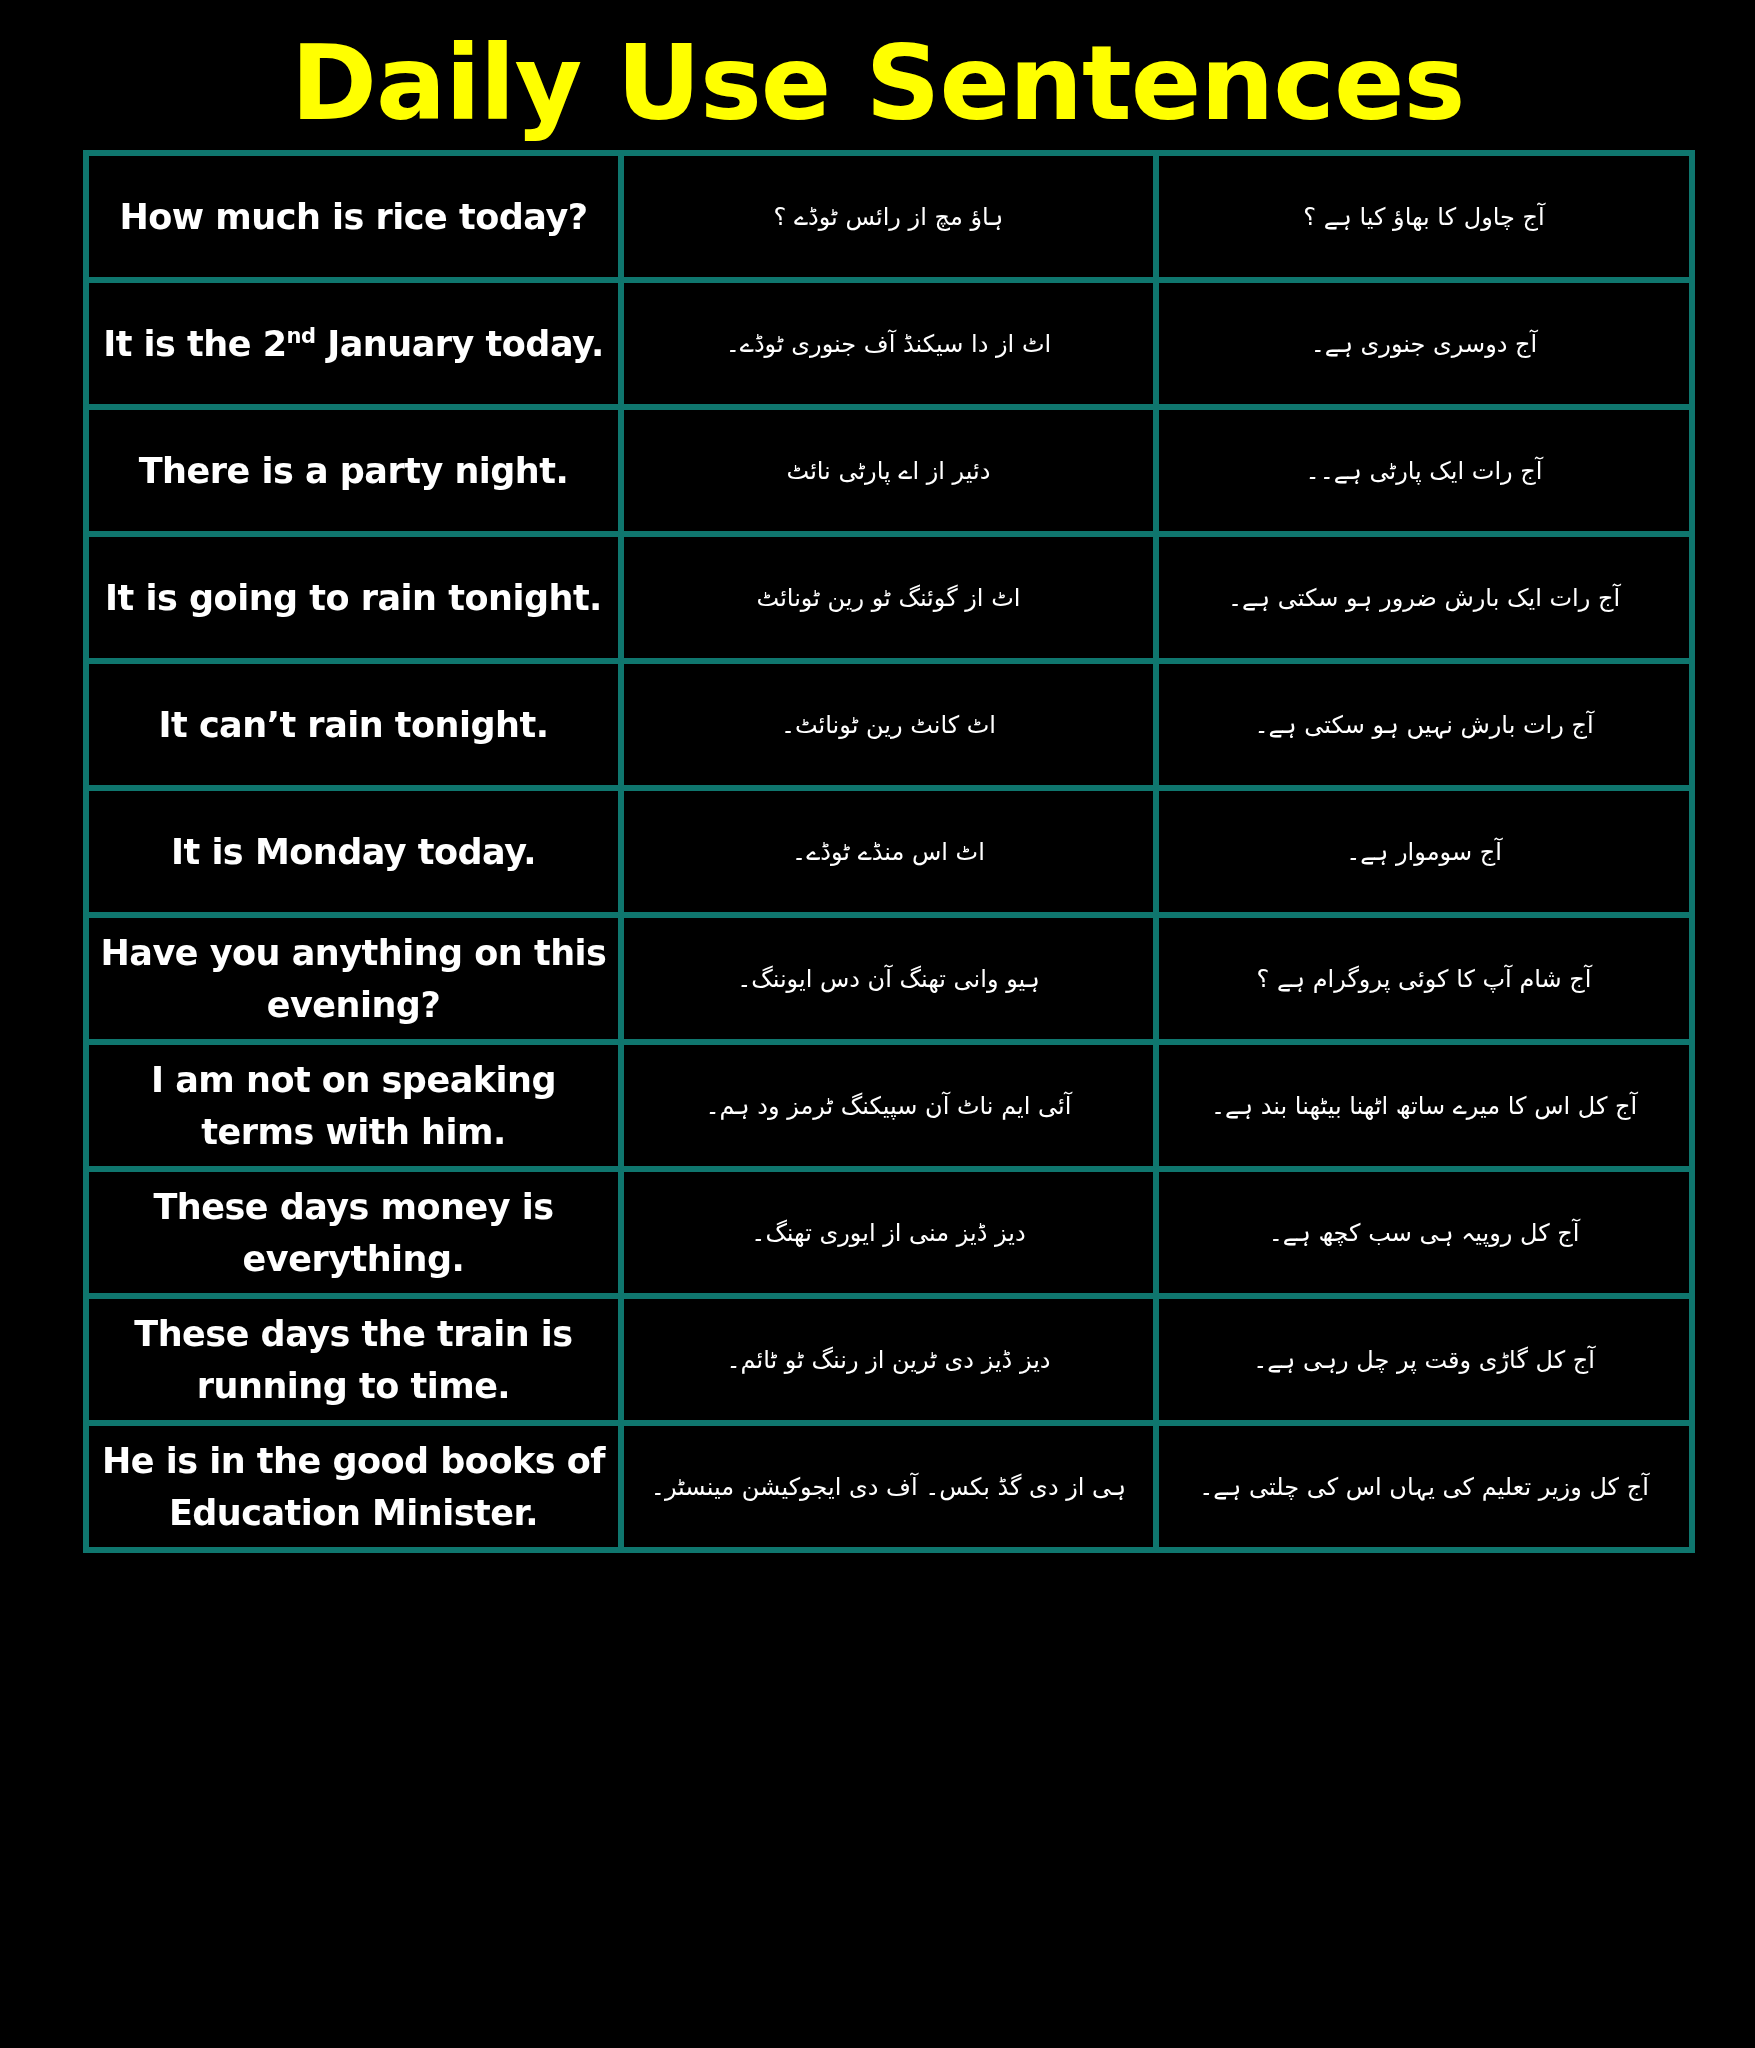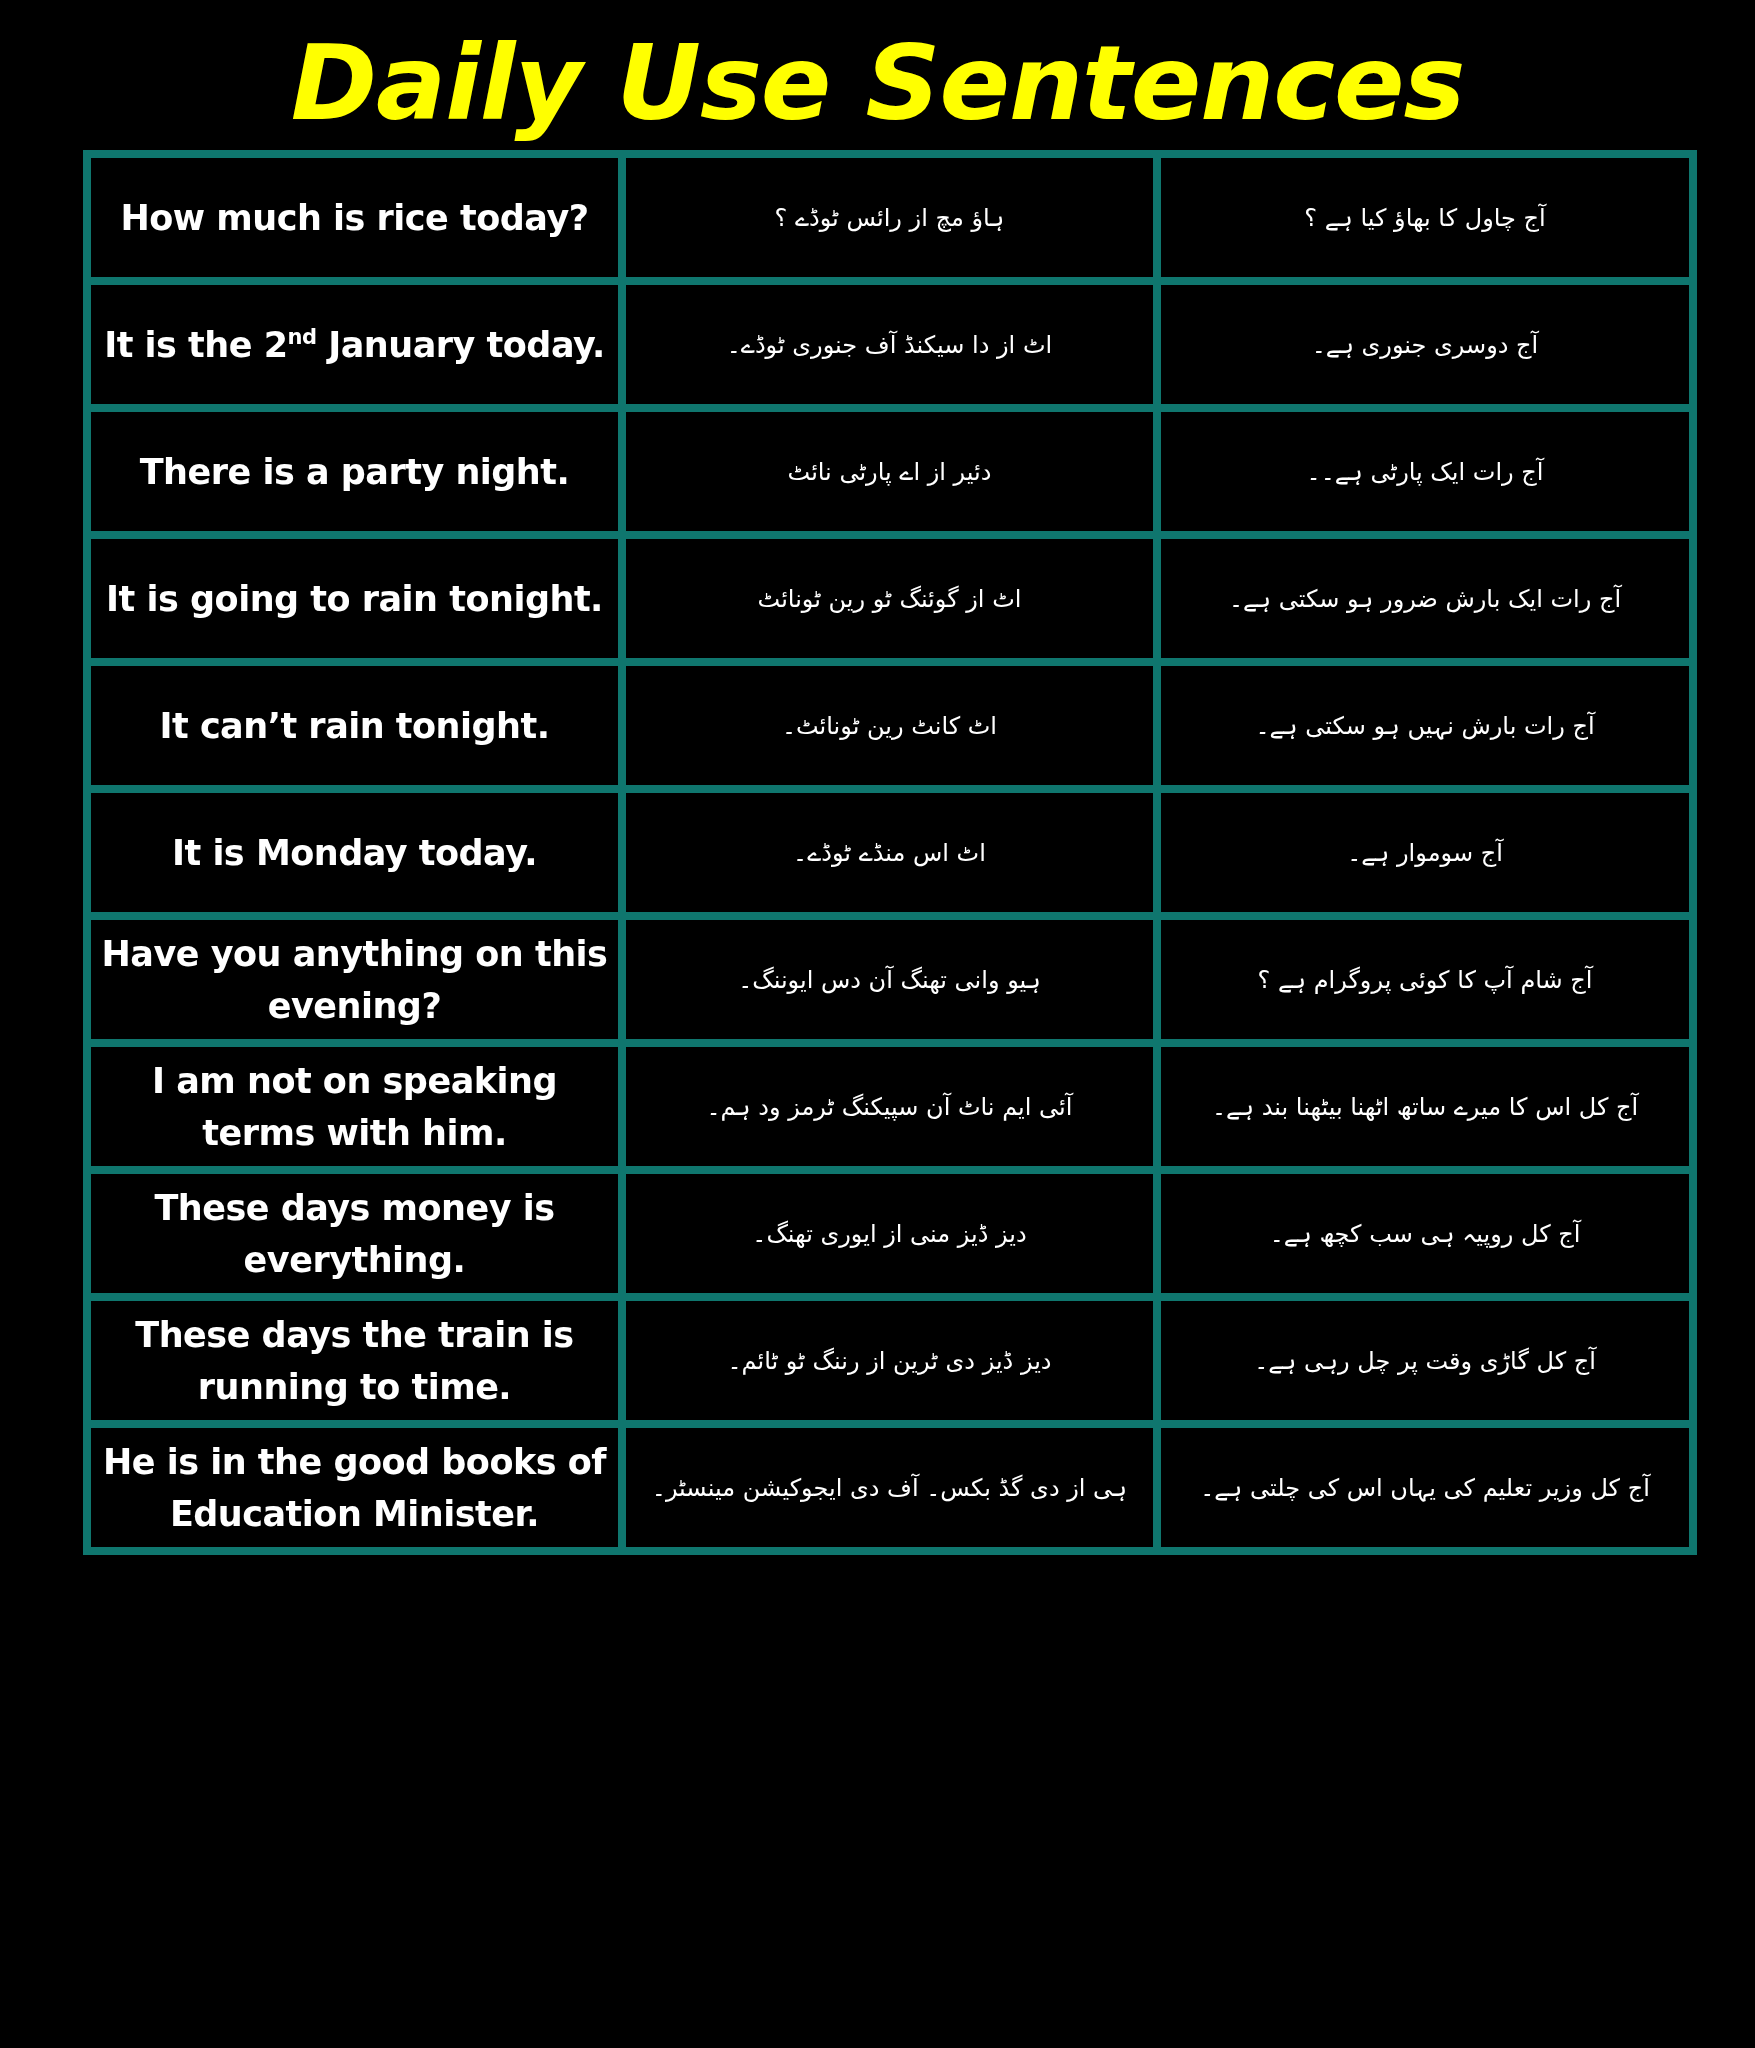--- a/index.html
+++ b/index.html
@@ -20,32 +20,31 @@
       left: 0;
       width: 1755px;
       text-align: center;
       font-family: "DejaVu Sans", sans-serif;
       font-weight: bold;
       font-size: 104px;
       line-height: 130px;
       letter-spacing: -1px;
       color: #FFFF00;
       margin: 0;
-      font-style: italic;
     }
     .sentence-table {
       position: absolute;
       top: 150px;
       left: 83px;
       width: 1606px;
       border-collapse: collapse;
       table-layout: fixed;
     }
     .sentence-table td {
-      border: 8px solid #0f766e;
+      border: 6px solid #0f766e;
       height: 127px;
       padding: 0 8px;
       text-align: center;
       vertical-align: middle;
       color: #FFFFFF;
       box-sizing: border-box;
     }
     .col-en { width: 535px; }
     .col-tr { width: 535px; }
     .col-ur { width: 536px; }

